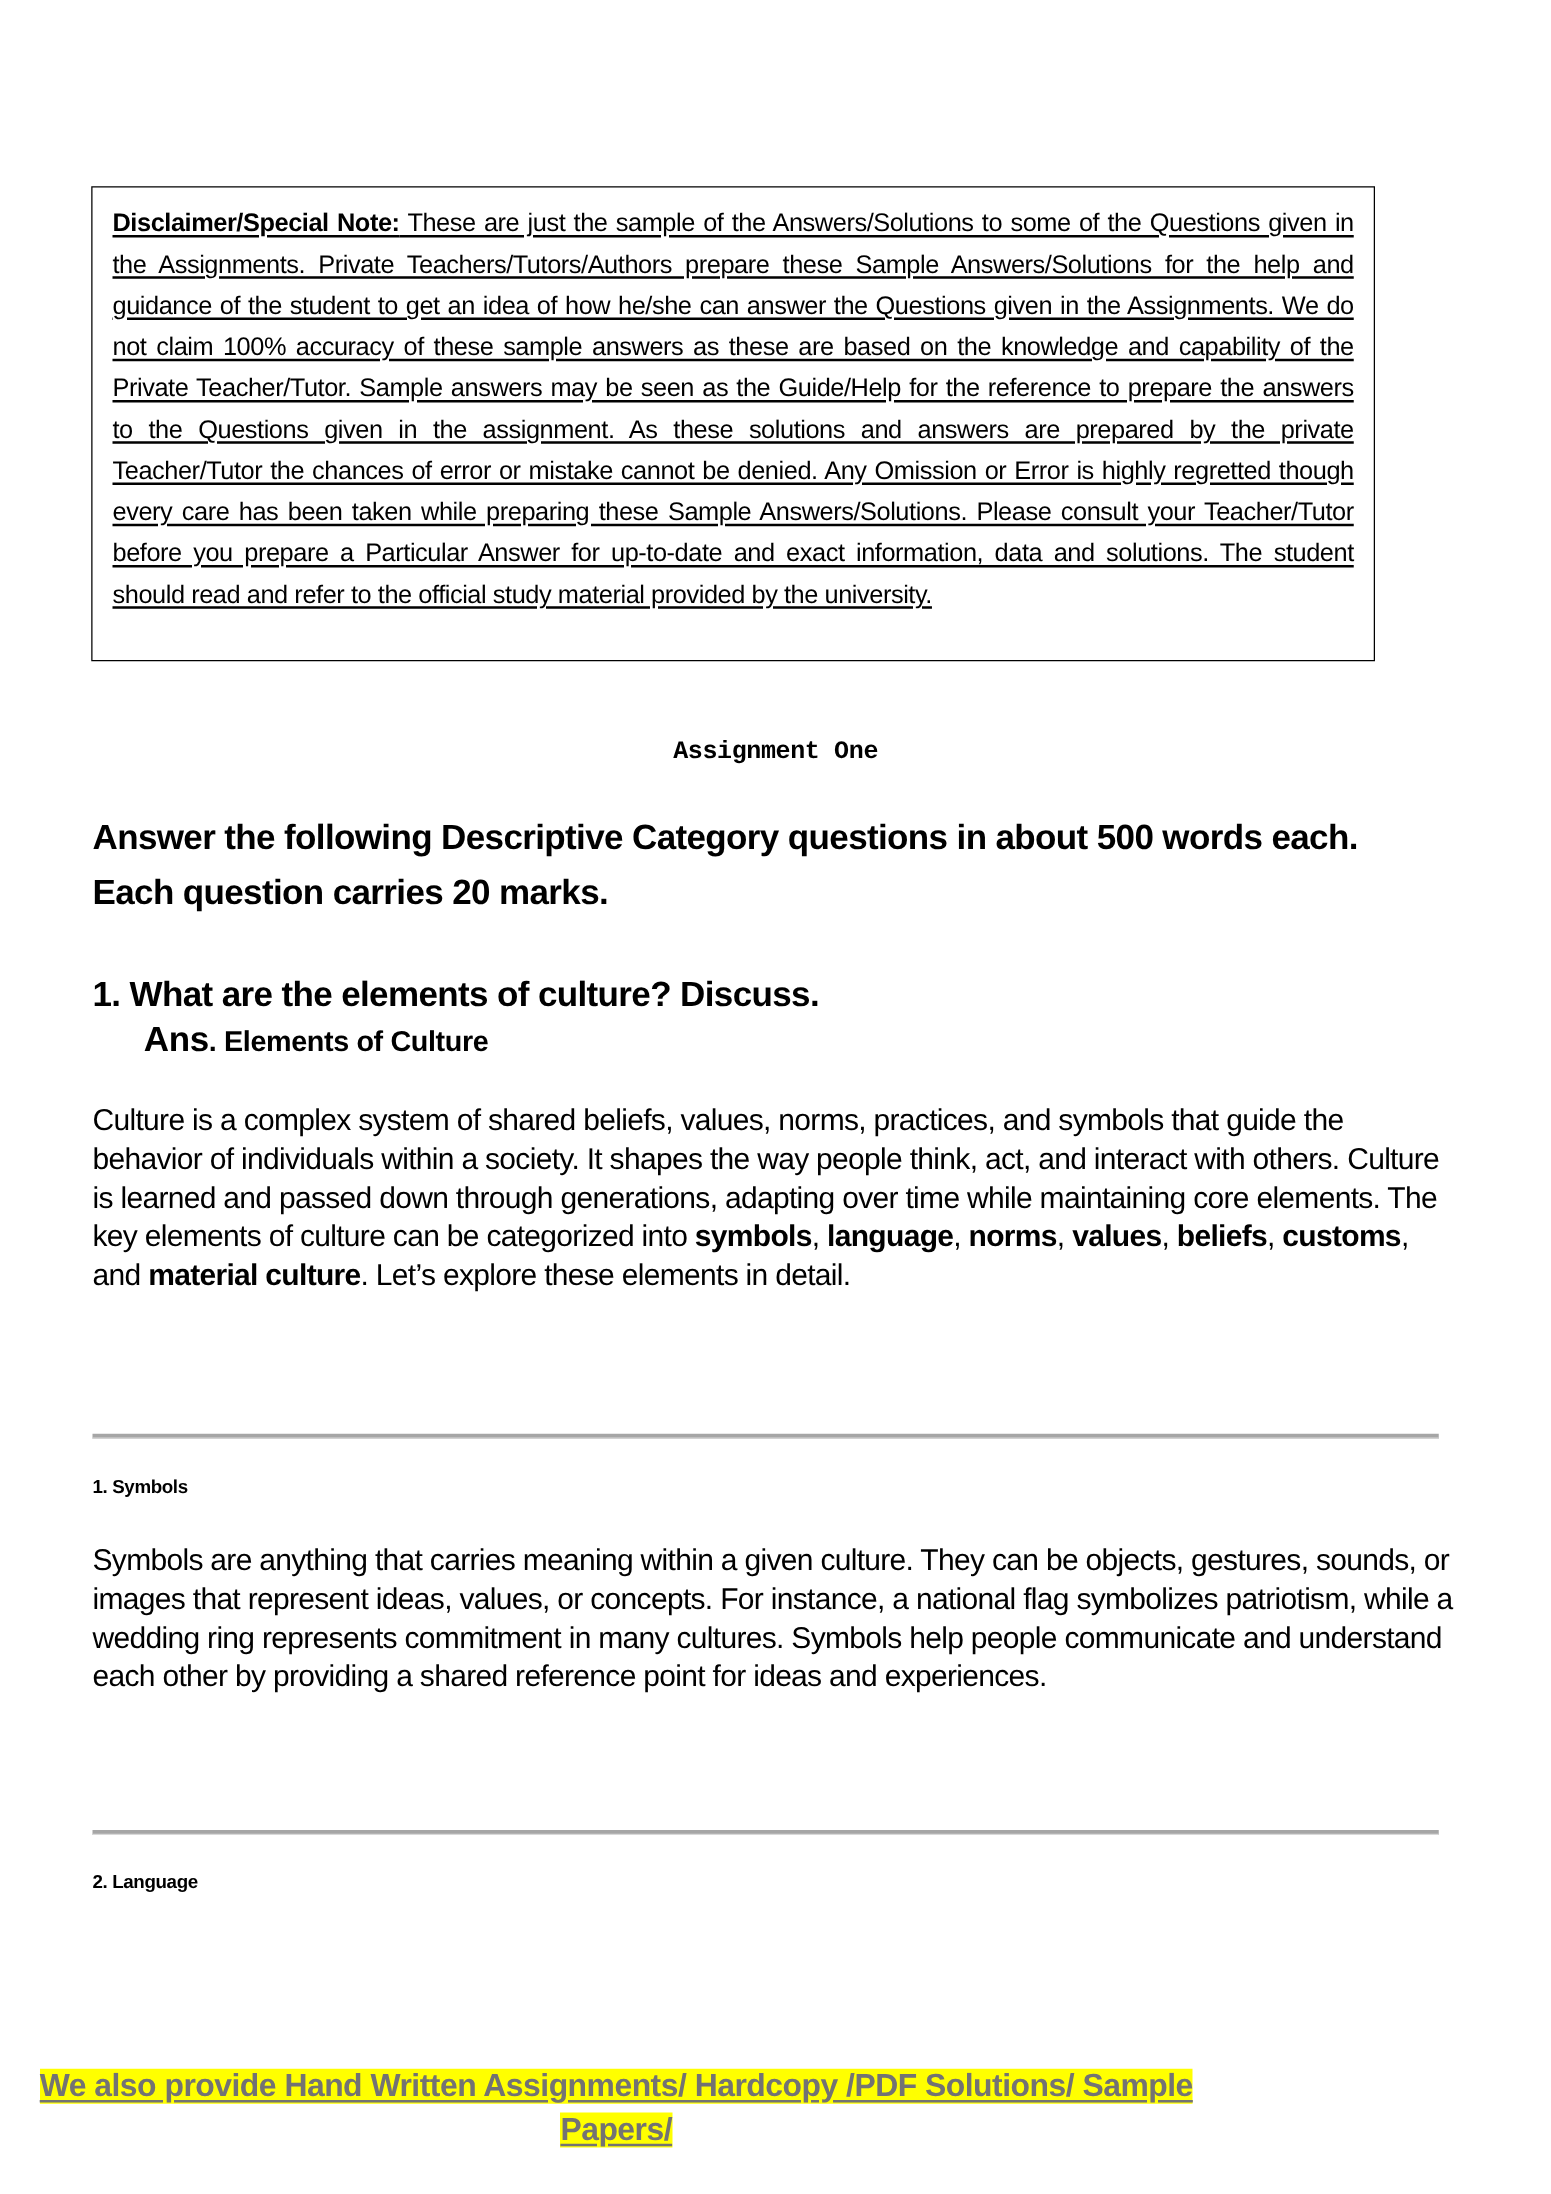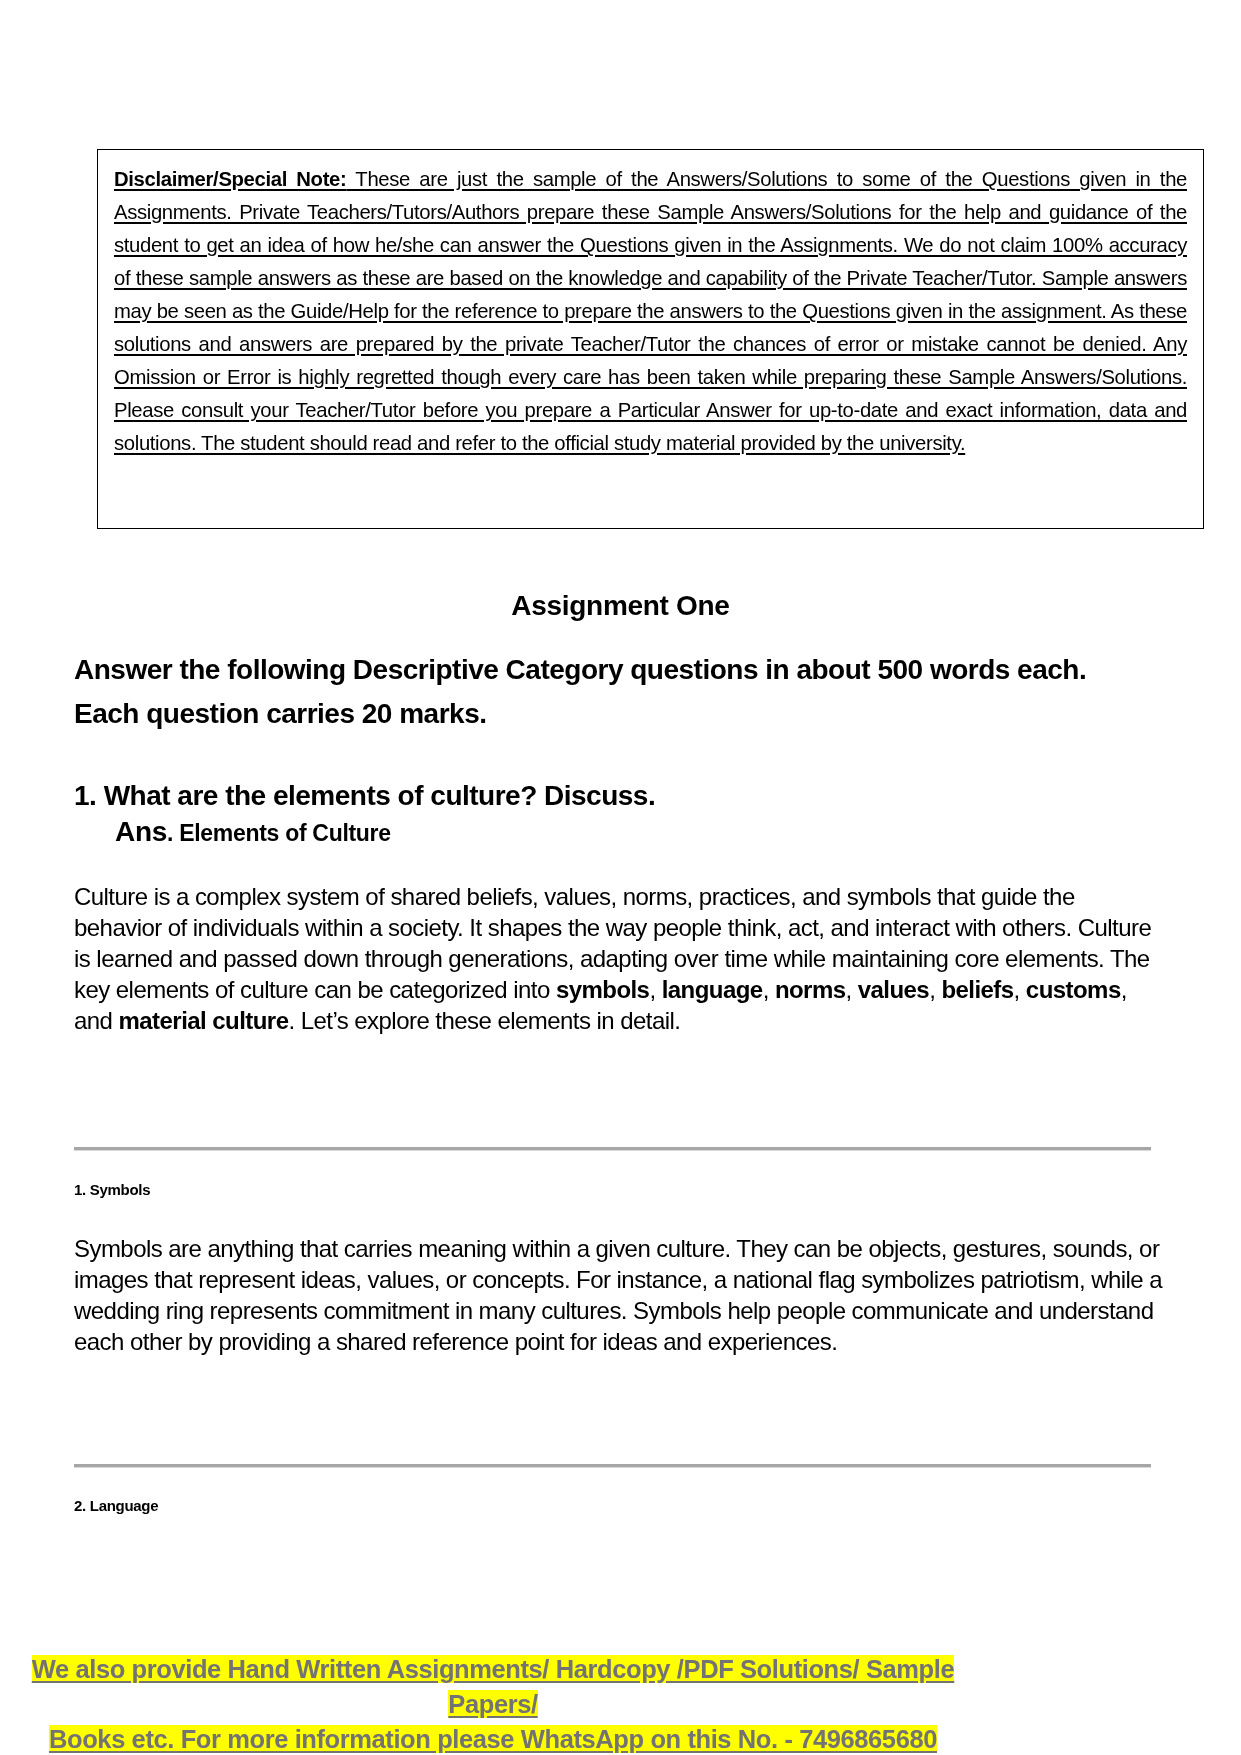--- a/index.html
+++ b/index.html
@@ -1,34 +1,33 @@
 <!DOCTYPE html>
 <html><head>
 <meta charset="utf-8">
 <style>
   html, body { margin: 0; padding: 0; background: #ffffff; }
   body {
     width: 1241px; height: 1755px; position: relative; overflow: hidden;
     font-family: "Liberation Sans", "DejaVu Sans", sans-serif; color: #000;
   }
   .disclaimer-box {
-    position: absolute; left: 73px; top: 149px; width: 1107px; height: 380px;
+    position: absolute; left: 73px; top: 149px; width: 1027px; height: 380px;
     border: 1.5px solid #000; box-sizing: border-box;
     padding: 13px 16px 4px 16px;
-    margin-left: 24px;
   }
   .disclaimer-text {
     font-size: 20.3px; line-height: 33px; text-align: justify;
     text-decoration: underline; text-underline-offset: 3px;
     letter-spacing: -0.35px; word-spacing: 0px;
   }
   .disclaimer-text b { font-weight: bold; }
   .assignment-title {
     position: absolute; left: 0; width: 1241px; top: 590px;
-    text-align: center; font-size: 28px; font-weight: bold; letter-spacing: -0.3px;
+    text-align: center; font-size: 20px; font-weight: bold; letter-spacing: -0.3px; font-family: Liberation Mono, monospace;
   }
   .instructions {
     position: absolute; left: 74px; top: 648px; width: 1080px;
     font-size: 28px; font-weight: bold; line-height: 44px; letter-spacing: -0.5px;
   }
   .question {
     position: absolute; left: 74px; top: 780px; width: 1080px;
     font-size: 28px; font-weight: bold; letter-spacing: -0.5px;
   }
   .answer-heading {
@@ -80,14 +79,13 @@
 <div class="section-heading" style="top: 1181px;">1. Symbols</div>
 
 <div class="para" style="top: 1233px;">Symbols are anything that carries meaning within a given culture. They can be objects, gestures, sounds, or images that represent ideas, values, or concepts. For instance, a national flag symbolizes patriotism, while a wedding ring represents commitment in many cultures. Symbols help people communicate and understand each other by providing a shared reference point for ideas and experiences.</div>
 
 <div class="hr" style="top: 1464px;"></div>
 
 <div class="section-heading" style="top: 1497px;">2. Language</div>
 
 <div class="promo">
   <span>We also provide Hand Written Assignments/ Hardcopy /PDF Solutions/ Sample Papers/</span><br>
-  <span>Books etc. For more information please WhatsApp on this No. - 7496865680</span>
 </div>
 
 </body></html>

